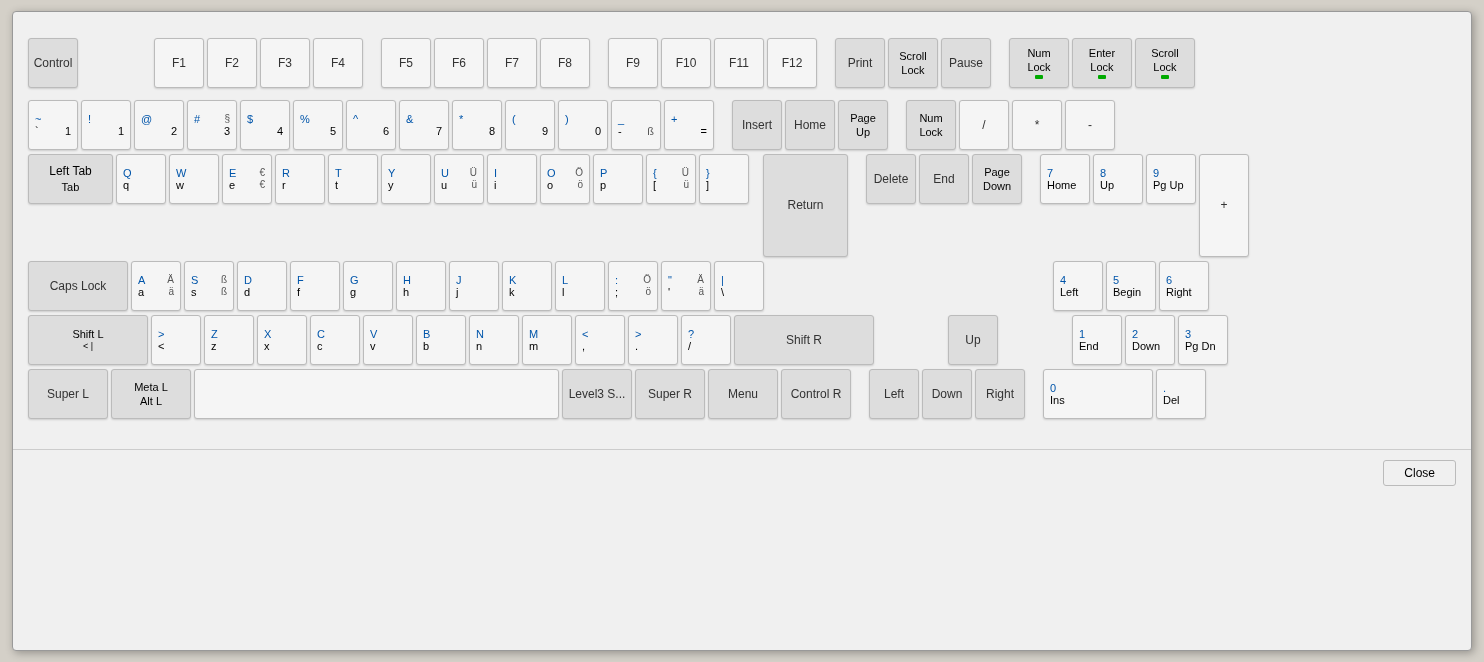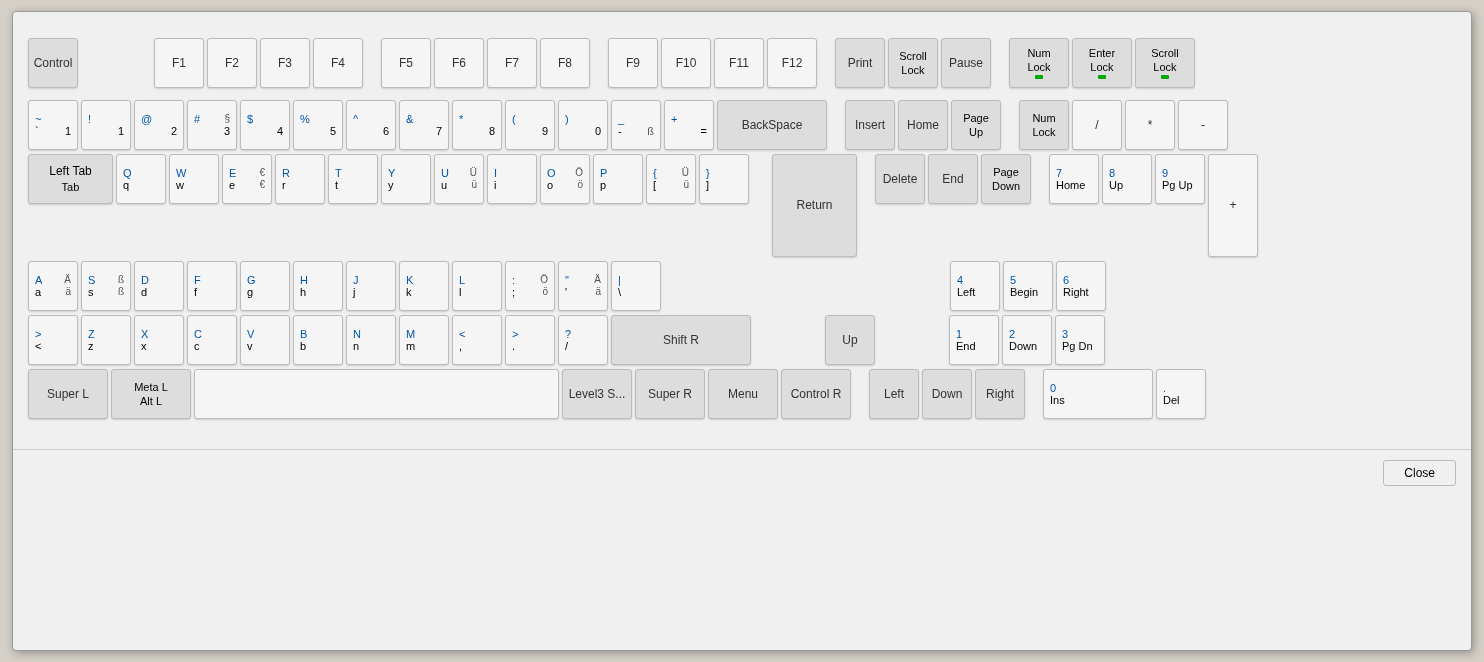--- a/index.html
+++ b/index.html
@@ -365,23 +365,20 @@
         <div class="key">
           <div class="key-top">
               <span class="key-blue">+</span>
             </div>
           <div class="key-bottom">
               <span></span>
               <span>=</span>
             </div>
         </div>
 
-        <div class="key dark wider" style="min-width:110px;">
-          <span class="key-main">BackSpace</span>
-        </div>
         <div style="width:12px;"></div>
 
         <div class="key dark">
             <span class="key-main">Insert</span>
           </div>
         <div class="key dark">
             <span class="key-main">Home</span>
           </div>
         <div class="key dark">
             <span class="key-dual-line">
@@ -526,21 +523,21 @@
 
         <div class="key">
           <div class="key-top">
               <span class="key-blue">}</span>
             </div>
           <div class="key-bottom">
               <span>]</span>
             </div>
         </div>
 
-        <div class="key dark tall" style="min-width:85px; margin-left:20px;">
+        <div class="key dark tall" style="min-width:85px; margin-left:11px;">
           <span class="key-main">Return</span>
         </div>
         <div style="width:12px;"></div>
 
         <div class="key dark">
             <span class="key-main">Delete</span>
           </div>
         <div class="key dark">
             <span class="key-main">End</span>
           </div>
@@ -576,20 +573,23 @@
               <span>Pg Up</span>
             </div>
         </div>
         <div class="key tall">
             <span class="key-main">+</span>
           </div>
       </div>
 
       <div class="key-row">
 
+        <div class="key dark" style="min-width:100px;">
+          <span class="key-main">Caps Lock</span>
+        </div>
 
         <div class="key">
           <div class="key-top" style="justify-content:space-between;">
               <span class="key-blue">A</span>
               <span style="color:#555;font-size:10px">Ä</span>
             </div>
           <div class="key-bottom" style="justify-content:space-between;">
               <span>a</span>
               <span style="color:#555;font-size:10px">ä</span>
             </div>
@@ -731,20 +731,26 @@
           <div class="key-bottom">
               <span>Right</span>
             </div>
         </div>
 
         <div style="min-width:53px;"></div>
       </div>
 
       <div class="key-row">
 
+        <div class="key dark" style="min-width:120px;">
+          <span class="key-dual-line">
+            <span>Shift L</span>
+            <span style="font-size:9px;">&lt; |</span>
+          </span>
+        </div>
 
         <div class="key">
           <div class="key-top">
               <span class="key-blue">&gt;</span>
             </div>
           <div class="key-bottom">
               <span>&lt;</span>
             </div>
         </div>
 

